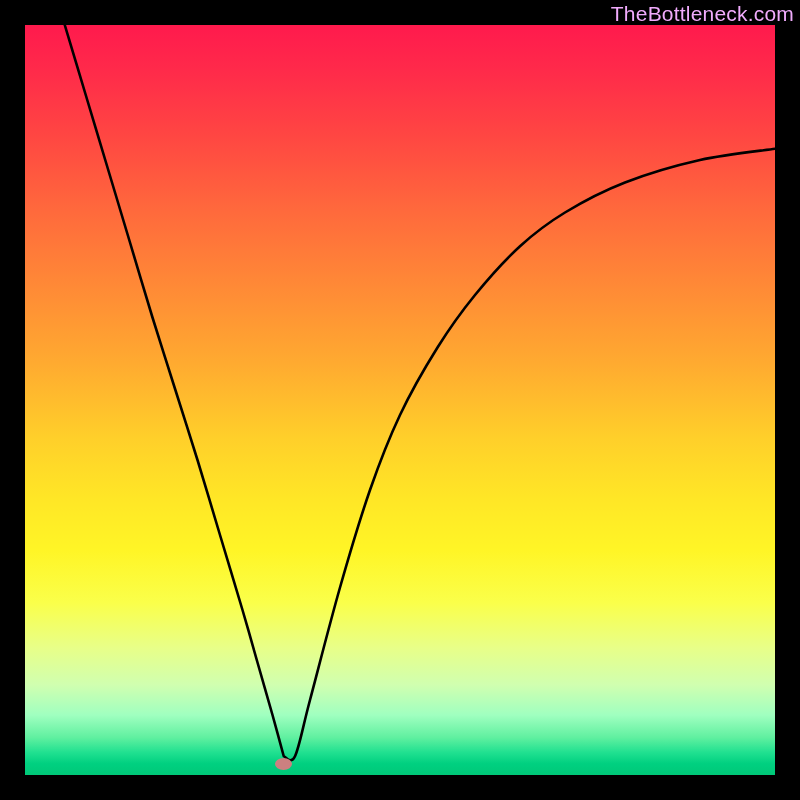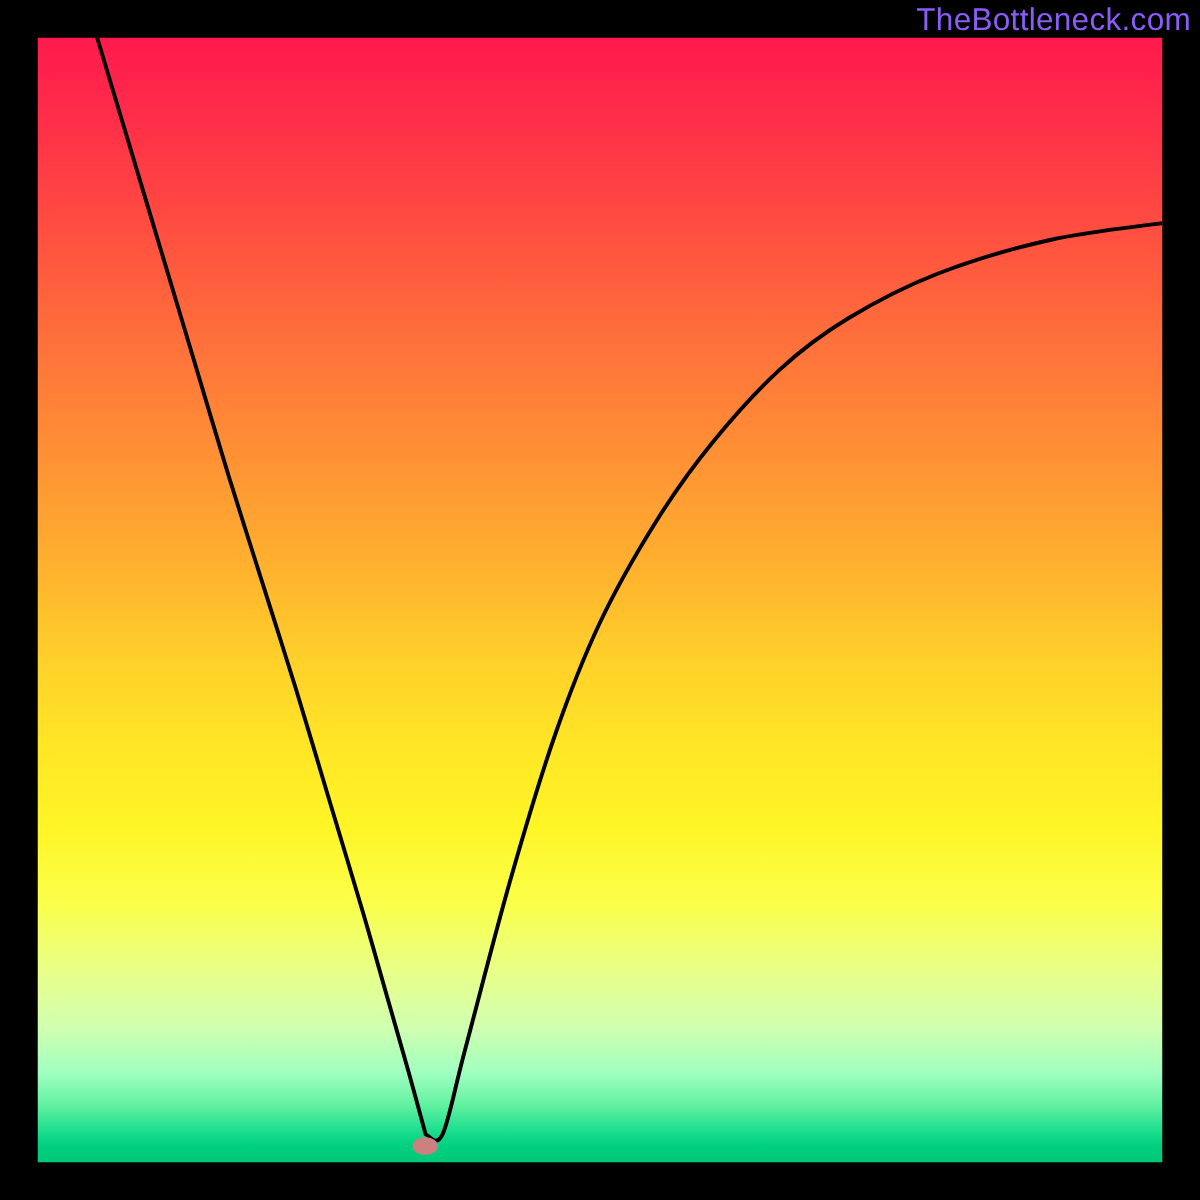--- a/index.html
+++ b/index.html
@@ -57,21 +57,21 @@
     position: absolute;
     top: 0;
     left: 0;
     width: 100%;
     height: 100%;
   }
   .watermark {
     position: absolute;
     top: 2px;
     right: 6px;
-    color: #8b5cf6;
+    color: #f0abfc;
     font-size: 21px;
     font-weight: 400;
     letter-spacing: 0.2px;
   }
   .marker {
     position: absolute;
     width: 17px;
     height: 12px;
     background: #cc8080;
     border-radius: 50%;

